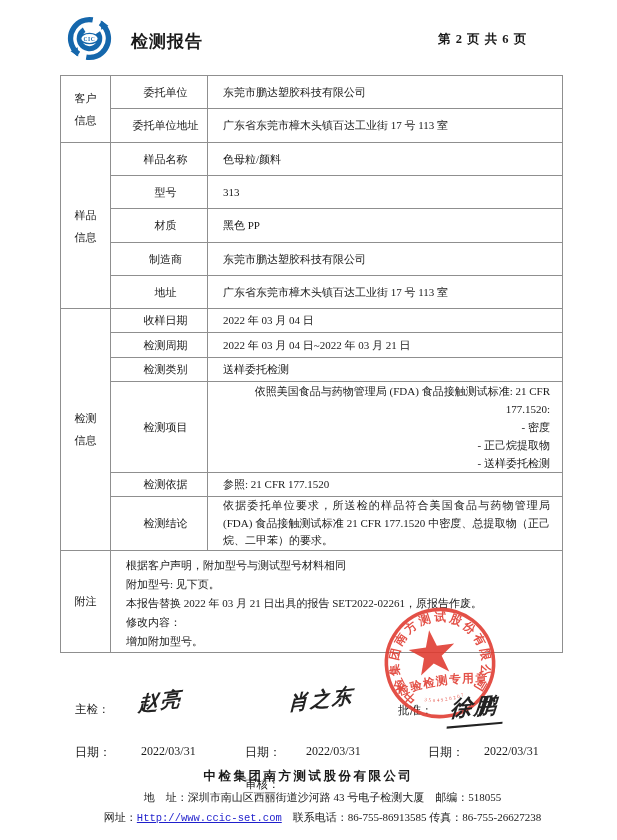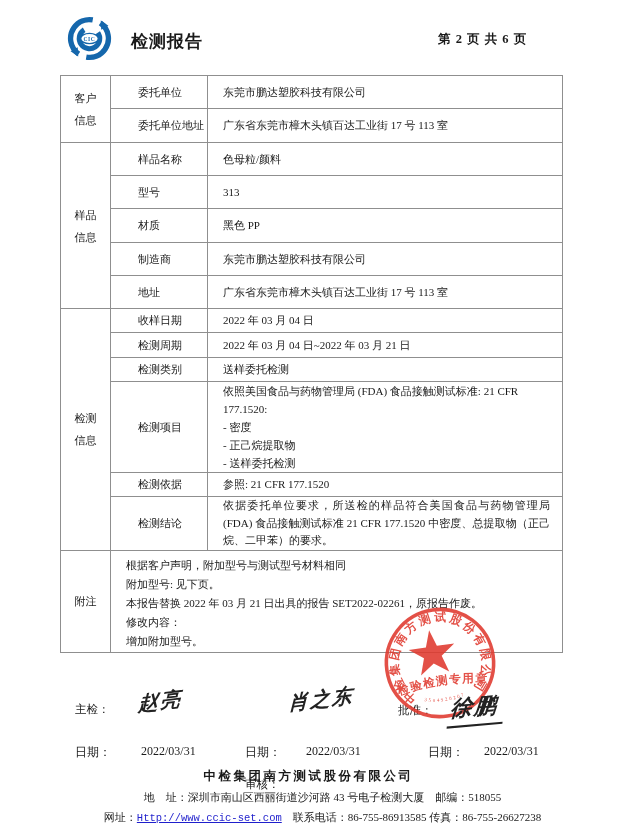--- a/index.html
+++ b/index.html
@@ -10,24 +10,24 @@
   
   .logo { position:absolute; left:67px; top:16px; width:45px; height:45px; }
   .hdr-title { position:absolute; left:131px; top:30px; font-size:17px; font-weight:bold; letter-spacing:1px; }
   .hdr-no    { position:absolute; left:243px; top:31px; font-size:12.5px; font-weight:bold; }
   .hdr-page  { position:absolute; left:438px; top:31px; font-size:12.5px; font-weight:bold; letter-spacing:1px; }
 
   
   table.info { position:absolute; left:60px; top:75px; width:502px; border-collapse:collapse; table-layout:fixed; }
   table.info td { border:1px solid #8f8f8f; font-size:11px; vertical-align:middle; }
   td.glabel { text-align:center; line-height:22px; font-size:11px; }
-  td.field  { padding-left:27px; }
+  td.field  { padding-left:13px;text-align:center; }
   td.value  { padding-left:15px; padding-right:12px; }
   td.value-top { padding-left:15px; padding-right:12px; vertical-align:middle; }
-  .cell-line { line-height:18px; }
+  .cell-line { line-height:18px;text-align:right; }
   .notes-cell { vertical-align:top !important; padding-top:5px; }
   .notes-line { line-height:19.2px; }
   .wrap { line-height:17.5px; text-align:justify; }
   tr.h33 { height:33px; } tr.h34 { height:34px; }
   tr.h24 { height:24px; } tr.h25 { height:25px; }
   tr.h91 { height:91px; } tr.h53 { height:53px; } tr.h97 { height:97px; }
 
   
   .stamp { position:absolute; left:373px; top:596px; width:134px; height:134px; opacity:0.88; z-index:20; pointer-events:none; }
 

